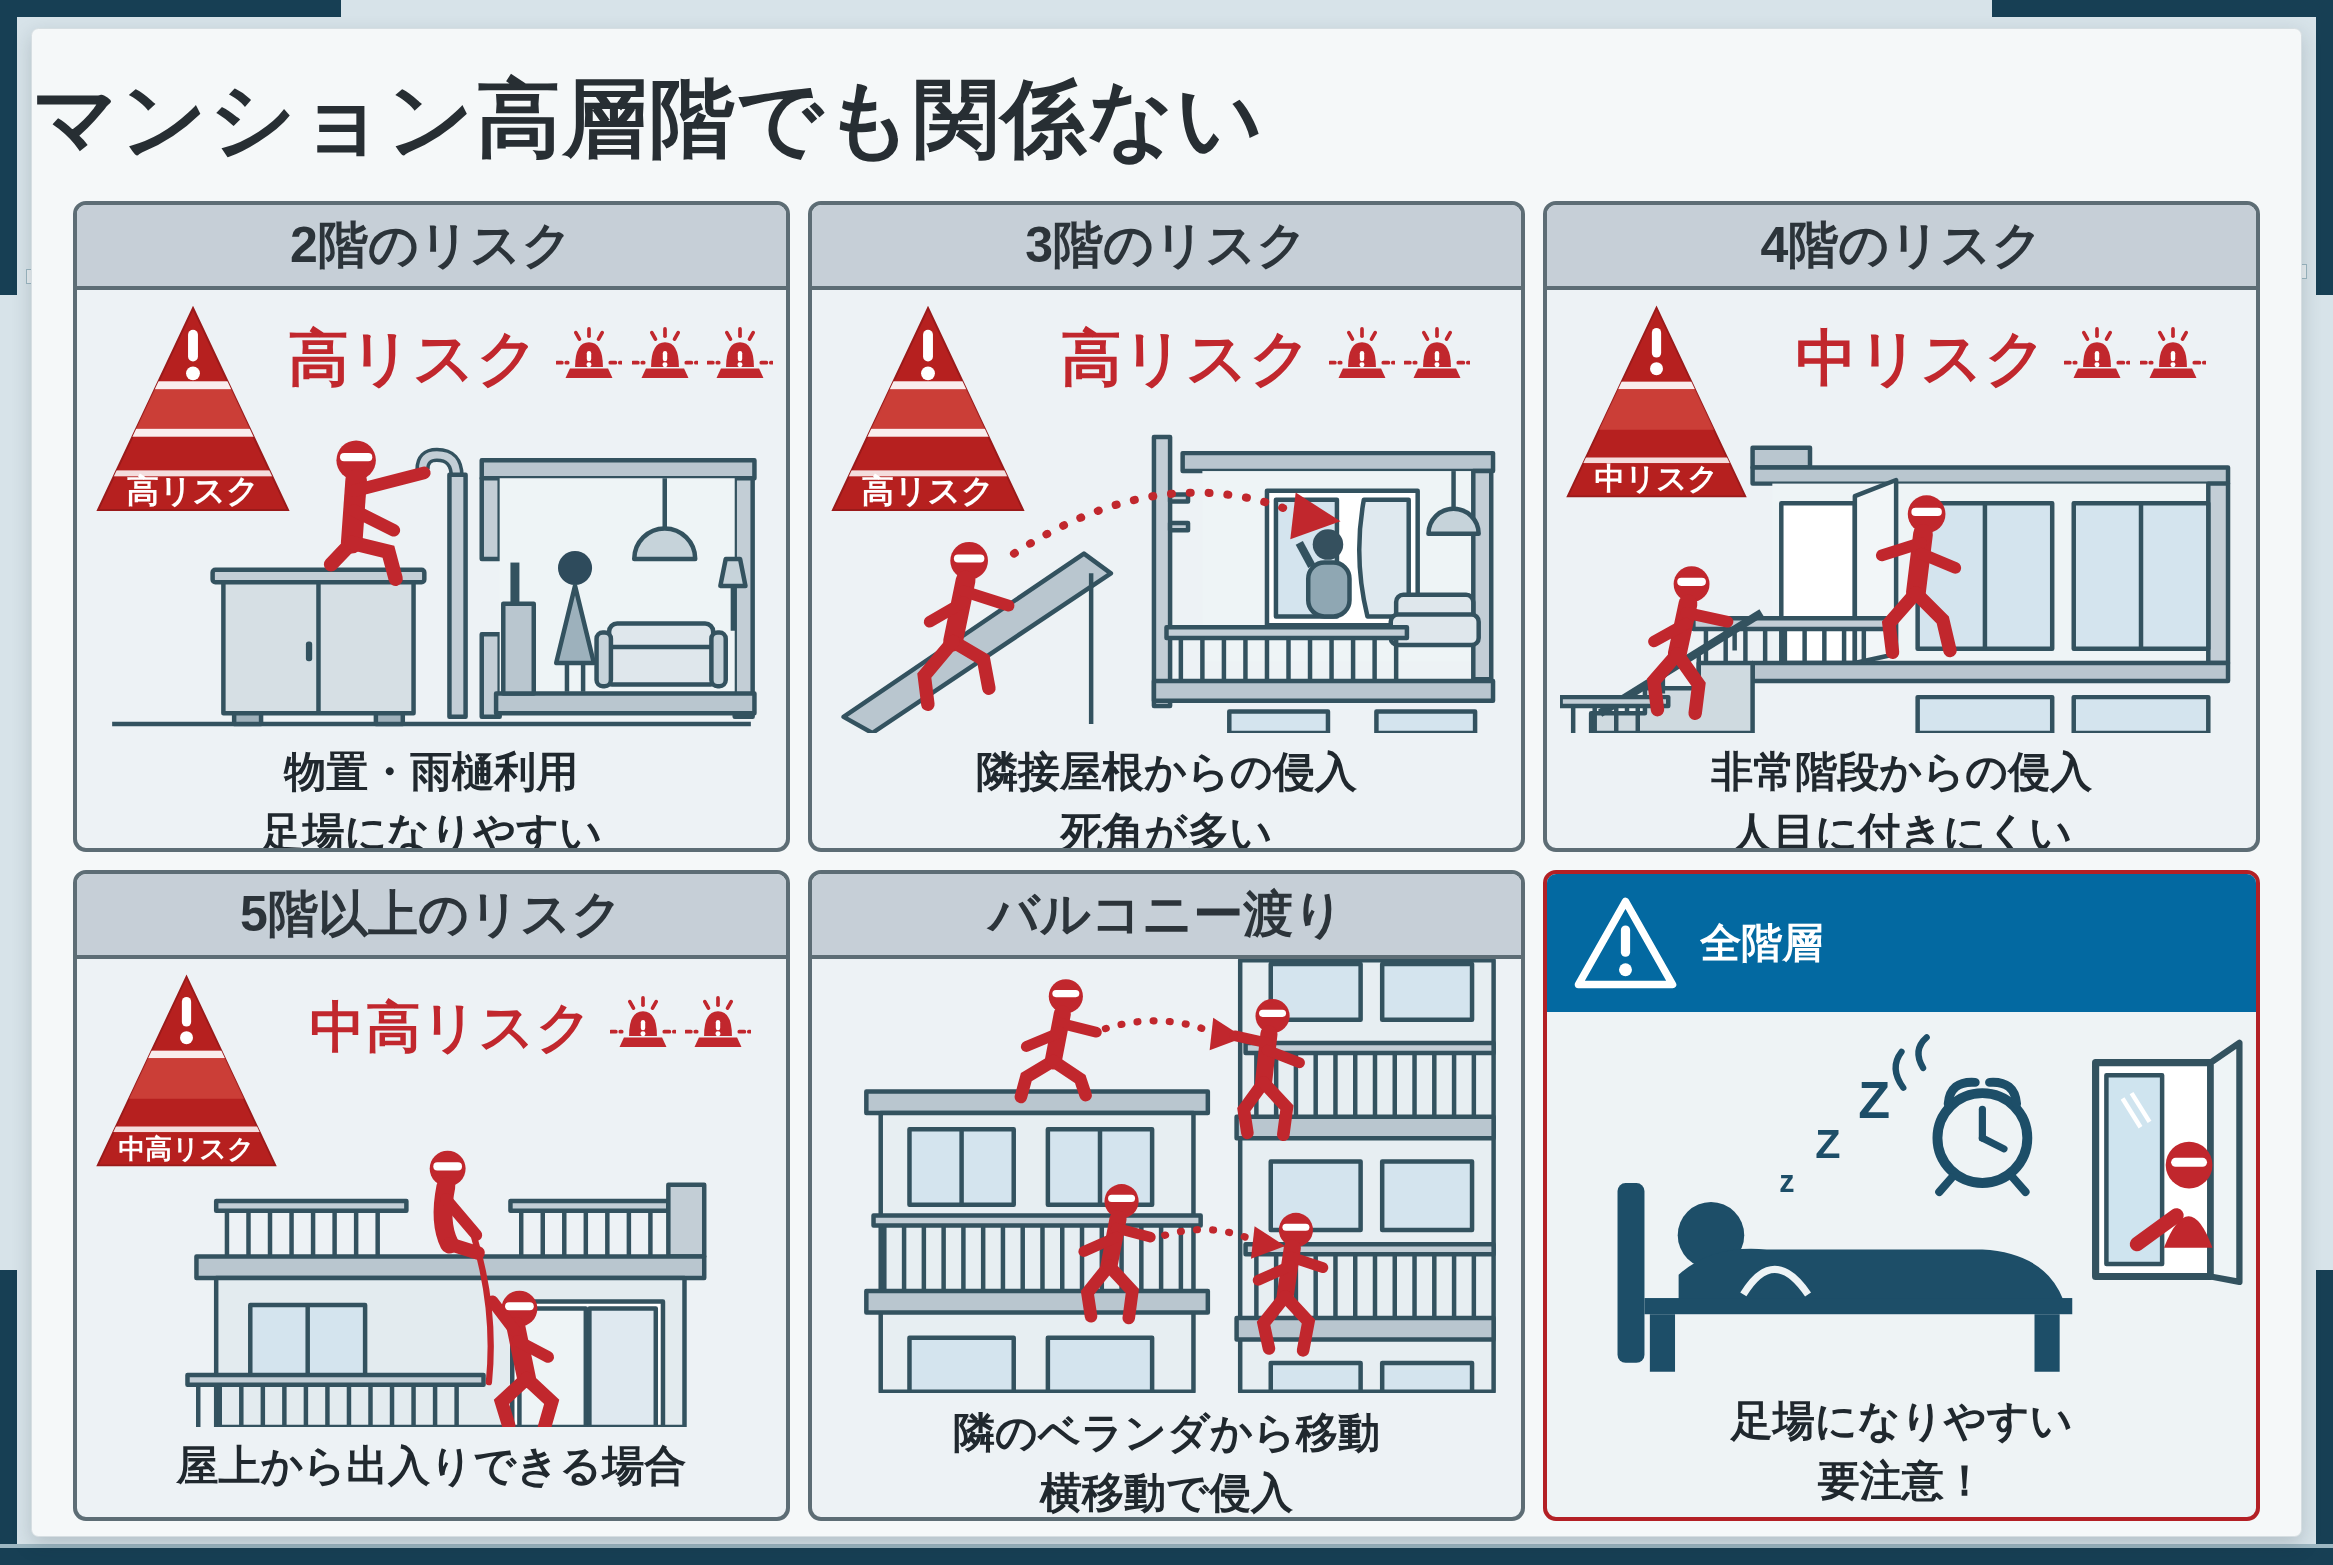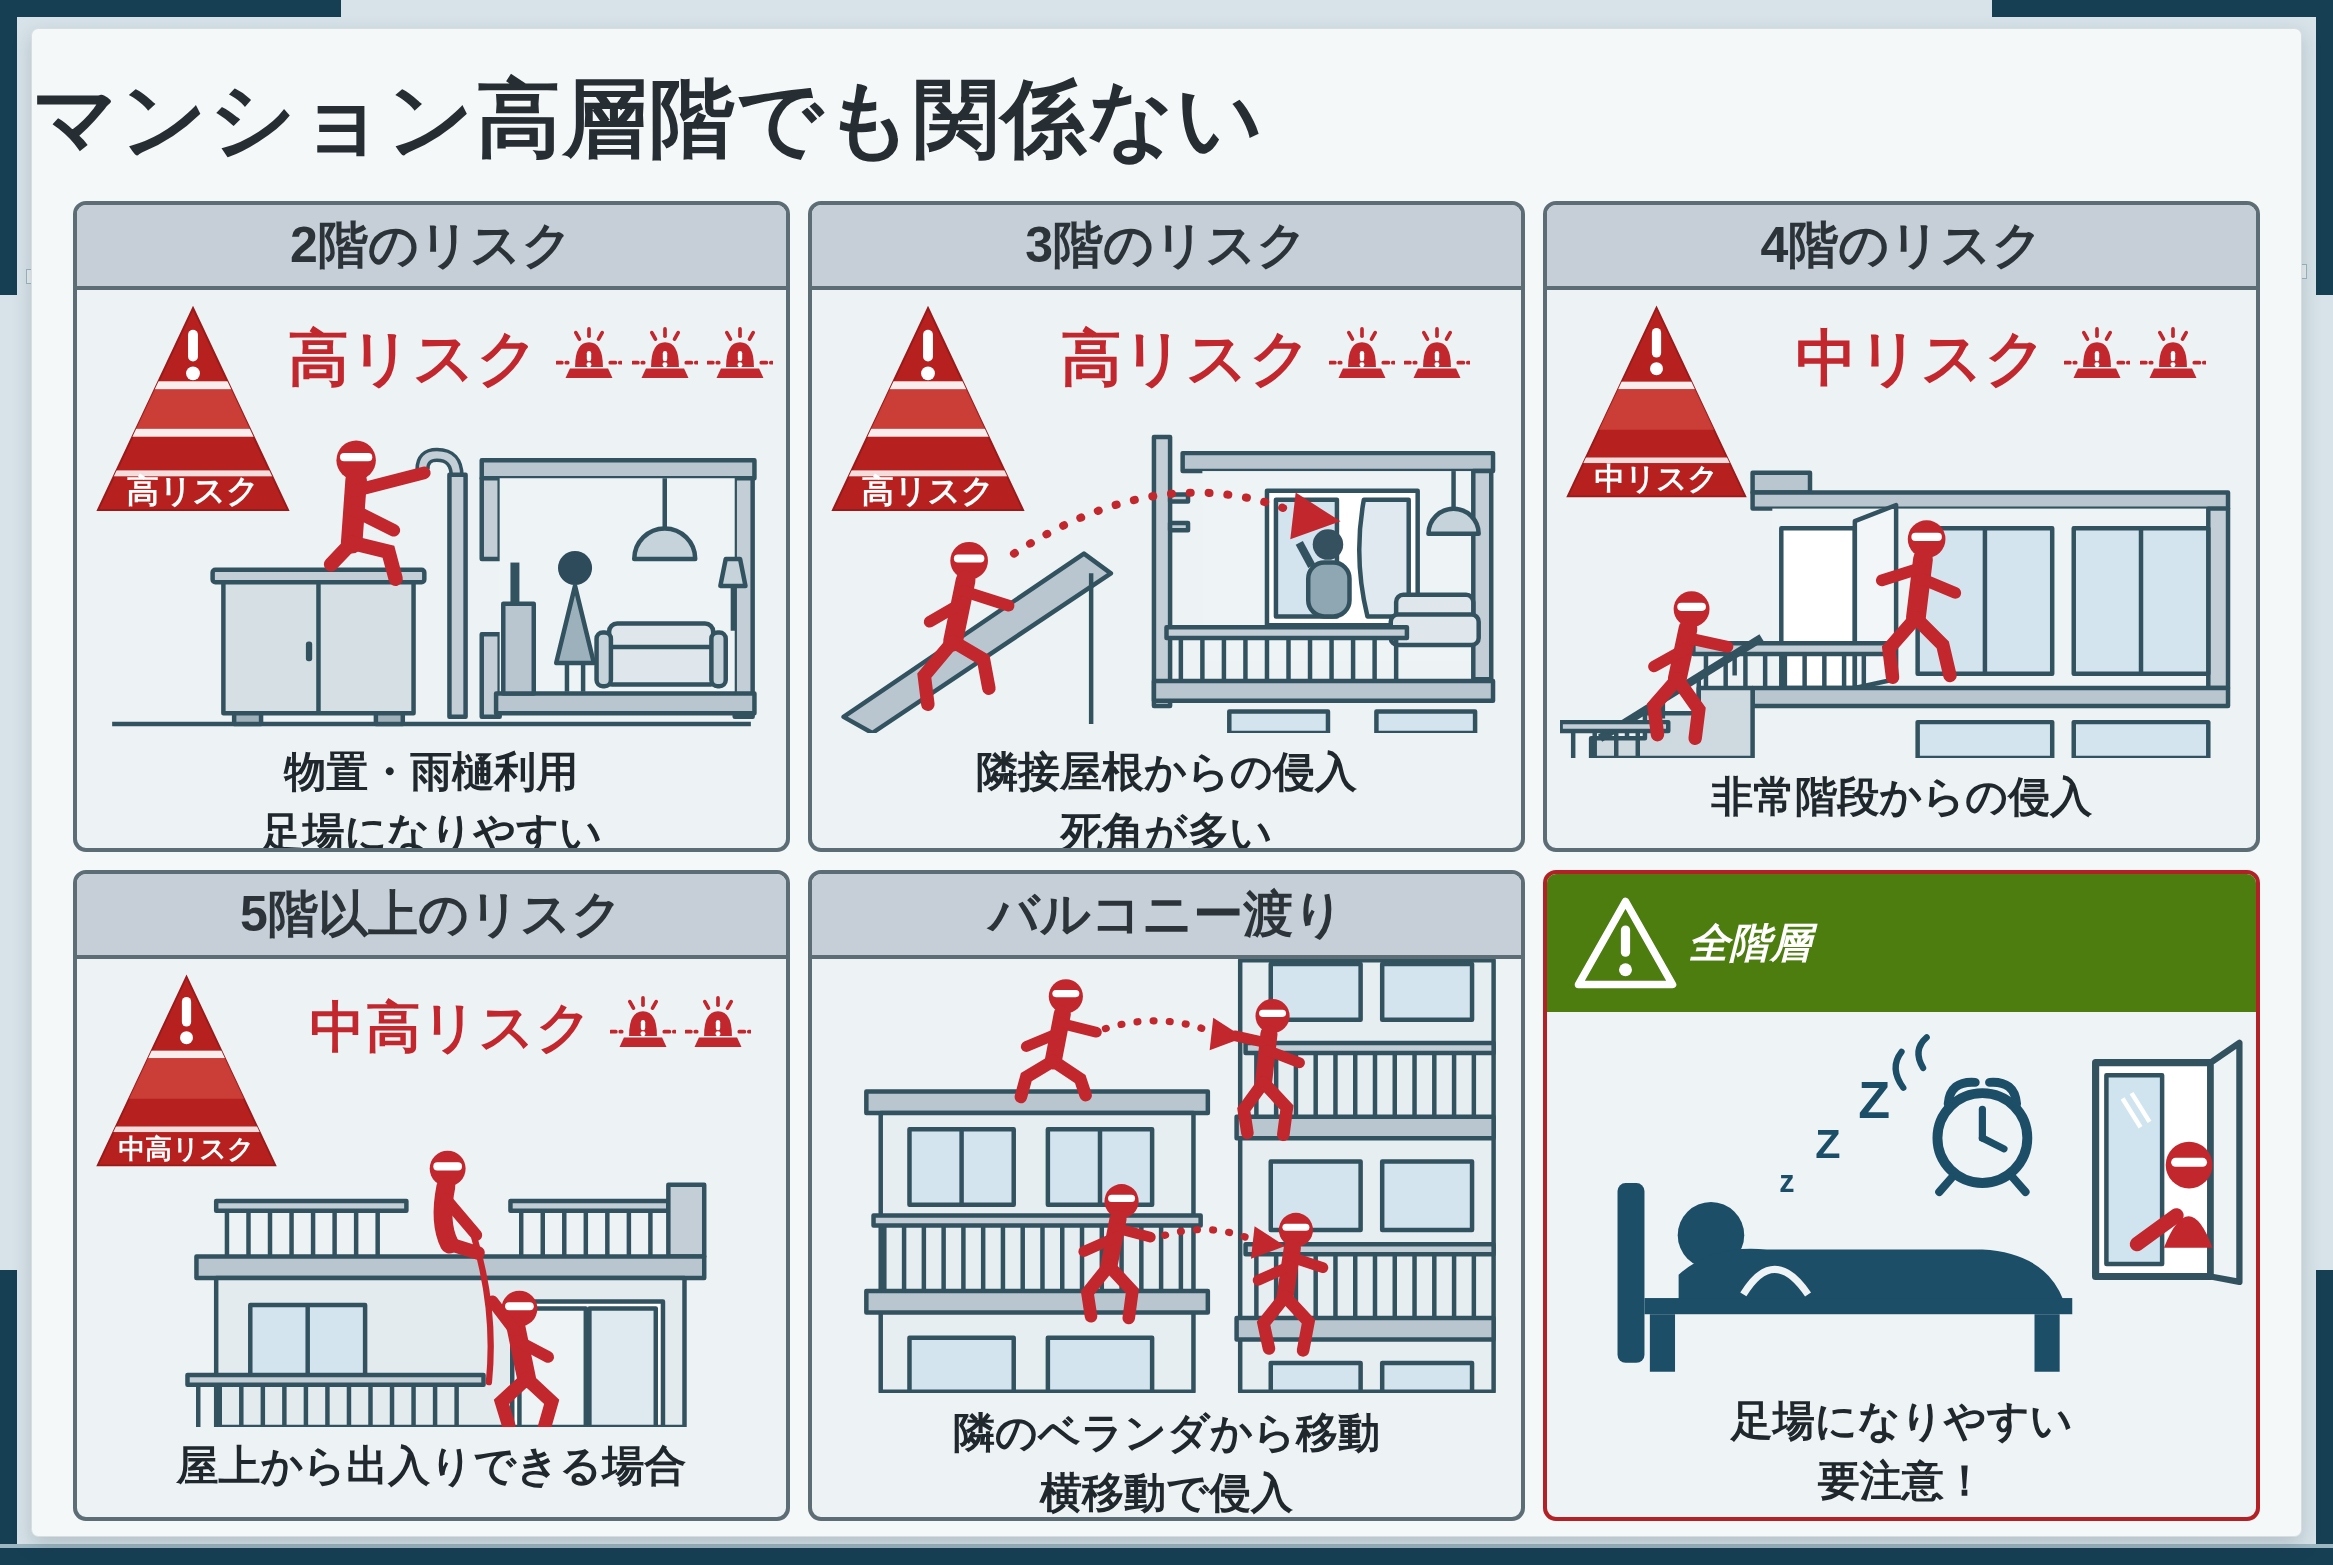--- a/index.html
+++ b/index.html
@@ -39,23 +39,23 @@
   .pyramid { position:absolute; left:16.6px; top:13px; z-index:3; }
 
   .illu { flex:1 1 auto; display:flex; align-items:flex-end; justify-content:center; overflow:hidden; }
   .illu svg { display:block; }
 
   .caption { flex:0 0 auto; text-align:center; padding:9.2px 7.4px 20px;
              font-size:42px; font-weight:800; color:#20282e; line-height:1.45; }
 
   
   .panel.alert { border-color:#b32025; background:#eef3f5; }
-  .alert-header { background:#4d7c0f; border-bottom:none; flex:0 0 auto;
-                  display:flex; align-items:center; gap:8px;
-                  padding:18.5px 24px; height:138px;font-style:italic; }
+  .alert-header { background:#0369a1; border-bottom:none; flex:0 0 auto;
+                  display:flex; align-items:center; gap:20px;
+                  padding:18.5px 24px; height:138px; }
   .alert-header-text { color:#ffffff; font-weight:800; font-size:41px; line-height:1.35; }
 </style>
 </head>
 <body>
 
 <div class="frame-bar" style="left:0;top:0;width:341px;height:16.6px;"></div>
 <div class="frame-bar" style="left:0;top:0;width:16.6px;height:295px;"></div>
 <div class="frame-bar" style="right:0;top:0;width:341px;height:16.6px;"></div>
 <div class="frame-bar" style="right:0;top:0;width:16.6px;height:295px;"></div>
 <div class="frame-bar" style="left:0;bottom:0;width:16.6px;height:295px;"></div>
@@ -478,20 +478,21 @@
                 <path d="M402,140 L440,156" stroke-width="13"></path>
                 <path d="M396,184 L366,218 L370,250" stroke-width="15"></path>
                 <path d="M396,184 L426,214 L434,248" stroke-width="15"></path>
               </g>
             </g>
           </svg>
         </div>
 
         <div class="caption">
           <div>非常階段からの侵入</div>
+          <div>人目に付きにくい</div>
         </div>
       </div>
     </div>
 
     <div class="panel">
       <div class="panel-header">5階以上のリスク</div>
       <div class="panel-body">
 
         <svg class="pyramid" width="185" height="198" viewBox="0 0 200 212">
           <defs>

